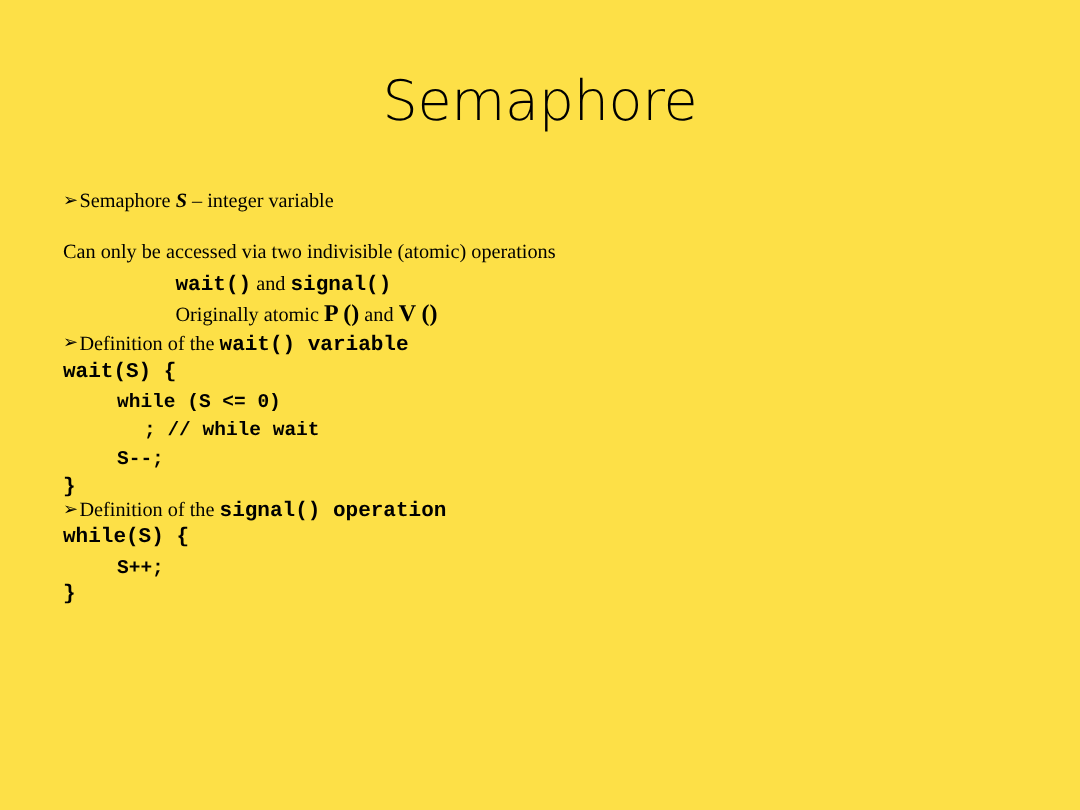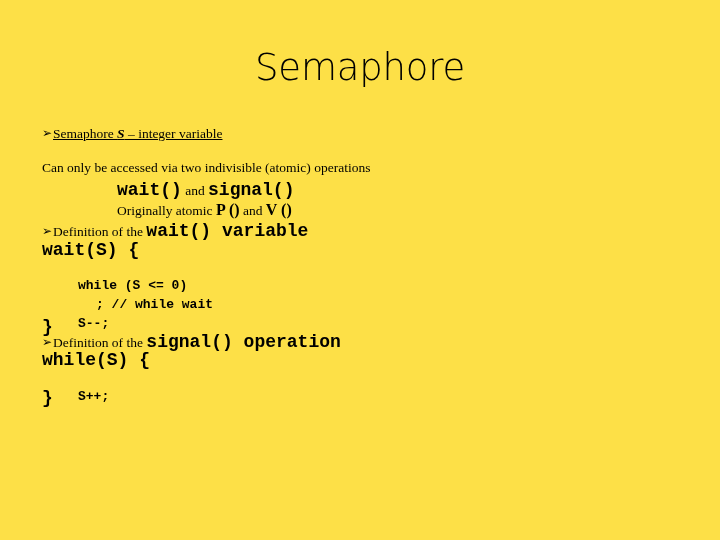--- a/index.html
+++ b/index.html
@@ -73,39 +73,38 @@
   }
 
   .bold-italic {
     font-weight: bold;
     font-style: italic;
   }
 
   
   .code {
     font-family: "Liberation Mono", "DejaVu Sans Mono", monospace;
-    font-size: 18px;
+    font-size: 14px;
     font-weight: bold;
     letter-spacing: 0px;
   }
   .code-reg {
     font-family: "Liberation Mono", "DejaVu Sans Mono", monospace;
     font-size: 13px;
     font-weight: bold;
     letter-spacing: 0px;
-    margin-top: 18px;
   }
   .pv {
     font-family: "Liberation Serif", "DejaVu Serif", serif;
     font-size: 16px;
     font-weight: bold;
   }
 
   
-  #line-semaphore-def { position:absolute; left:0px;  top:0px;   font-size:13.5px;text-decoration:underline; }
+  #line-semaphore-def { position:absolute; left:0px;  top:0px;   font-size:13.5px; }
   #line-accessed      { position:absolute; left:0px;  top:34px;  font-size:13.5px;text-align:right; }
   #line-waitsignal    { position:absolute; left:75px; top:54px;  }
   #line-originally    { position:absolute; left:75px; top:75px;  font-size:13.5px; }
   #line-def-wait      { position:absolute; left:0px;  top:95px;  font-size:13.5px; }
   #line-wait-sig      { position:absolute; left:0px;  top:114px; }
   #line-while         { position:absolute; left:36px; top:134px; }
   #line-busywait      { position:absolute; left:54px; top:153px; }
   #line-sdec          { position:absolute; left:36px; top:172px; }
   #line-close-wait    { position:absolute; left:0px;  top:191px; }
   #line-def-signal    { position:absolute; left:0px;  top:206px; font-size:13.5px; }

